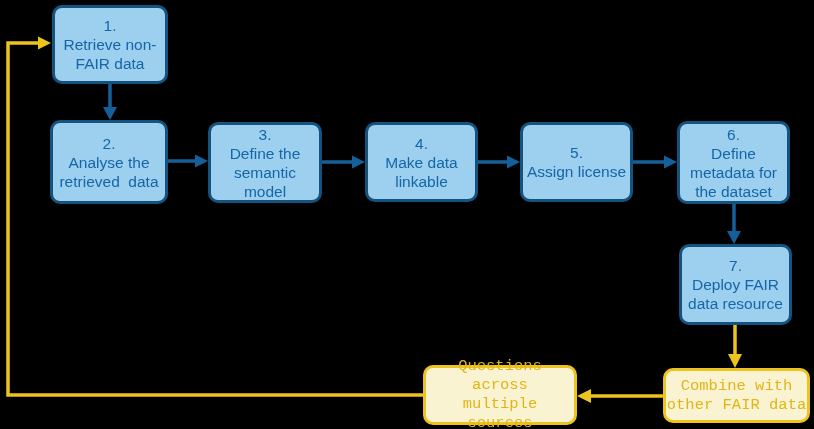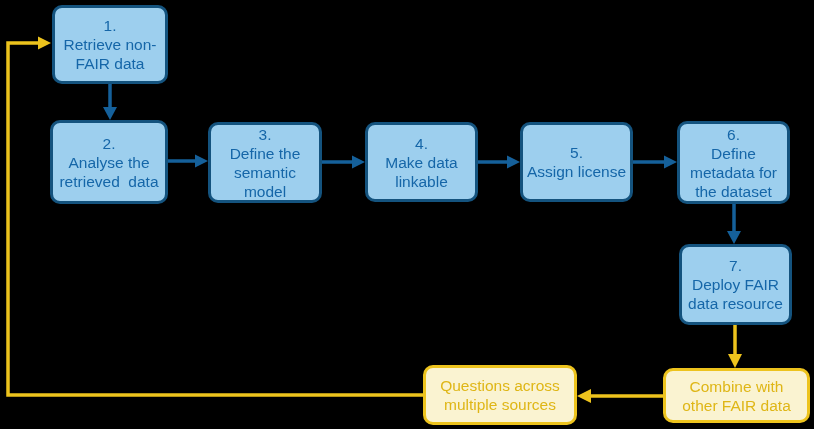--- a/index.html
+++ b/index.html
@@ -32,20 +32,21 @@
   }
   .node.blue {
     background: var(--node-fill-blue, #9dcfee);
     border-color: var(--node-border-blue, #14537e);
     color: var(--node-text-blue, #1566a8);
   }
   .node.yellow {
     background: var(--node-fill-yellow, #faf3d1);
     border-color: var(--node-border-yellow, #edc31d);
     color: var(--node-text-yellow, #dfb616);
+    font-family: Liberation Mono, monospace;
   }
   #step1     { left: 52px;  top: 5px;   width: 116px; height: 79px; }
   #step2     { left: 50px;  top: 120px; width: 118px; height: 84px; }
   #step3     { left: 208px; top: 122px; width: 114px; height: 81px; }
   #step4     { left: 365px; top: 122px; width: 113px; height: 80px; }
   #step5     { left: 520px; top: 122px; width: 113px; height: 80px; }
   #step6     { left: 677px; top: 121px; width: 113px; height: 83px; }
   #step7     { left: 679px; top: 244px; width: 113px; height: 81px; }
   #combine   { left: 663px; top: 368px; width: 147px; height: 55px; }
   #questions { left: 423px; top: 365px; width: 154px; height: 60px; }

